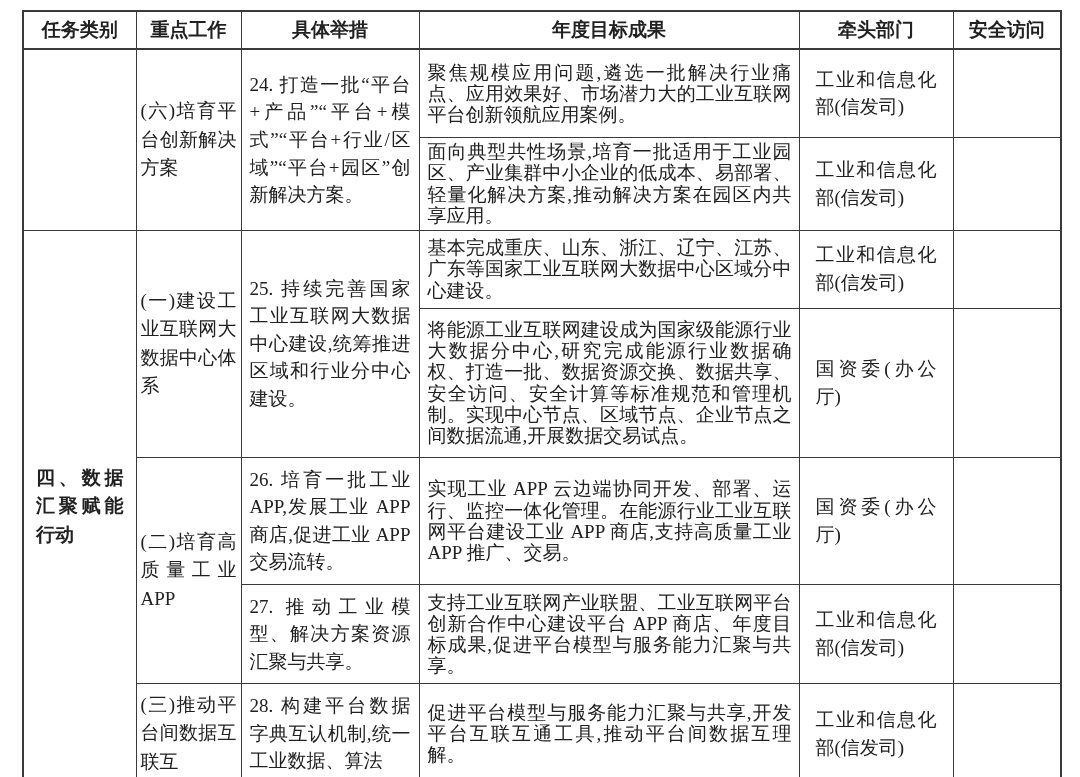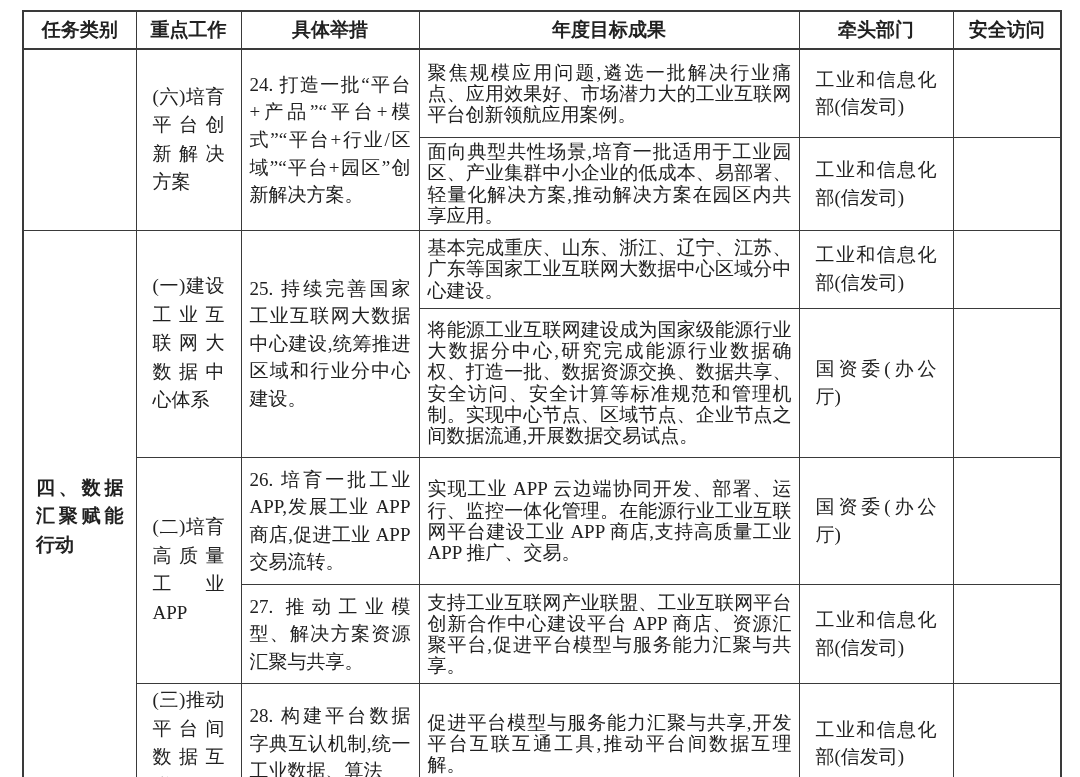--- a/index.html
+++ b/index.html
@@ -17,21 +17,21 @@
   col.c1{width:113px;} col.c2{width:105px;} col.c3{width:178px;}
   col.c4{width:380px;} col.c5{width:154px;} col.c6{width:108px;}
   th,td{border:1px solid #3a3a3a;vertical-align:middle;overflow:hidden;}
   thead tr{height:38px;}
   th{
     font-size:19px;font-weight:bold;text-align:center;padding:0 2px;
     border-bottom:2px solid #3a3a3a;
   }
   td{font-size:19px;}
   td.c1{font-weight:bold;text-align:justify;line-height:1.5;padding:2px 12px;}
-  td.c2{text-align:justify;line-height:1.5;padding:2px 16px;}
+  td.c2{text-align:justify;line-height:1.5;padding:2px 4px;}
   td.c3{text-align:justify;line-height:1.45;padding:8px 8px;}
   td.c4{text-align:justify;line-height:1.11;padding:3px 7px 3px 8px;}
   td.c5{text-align:justify;line-height:1.45;padding:2px 16px;}
   td.c6{padding:0;}
   tr.r1{height:88px;}
   tr.r2{height:93px;}
   tr.r3{height:78px;}
   tr.r4{height:149px;}
   tr.r5{height:105px;}
   tr.r6{height:98px;}
@@ -93,21 +93,21 @@
       </tr>
       <tr class="r5">
         <td class="c2" rowspan="2">(二)培育高质量工业 APP</td>
         <td class="c3">26. 培育一批工业 APP,发展工业 APP 商店,促进工业 APP 交易流转。</td>
         <td class="c4">实现工业 APP 云边端协同开发、部署、运行、监控一体化管理。在能源行业工业互联网平台建设工业 APP 商店,支持高质量工业 APP 推广、交易。</td>
         <td class="c5">国资委(办公厅)</td>
         <td class="c6"></td>
       </tr>
       <tr class="r6">
         <td class="c3">27. 推动工业模型、解决方案资源汇聚与共享。</td>
-        <td class="c4">支持工业互联网产业联盟、工业互联网平台创新合作中心建设平台 APP 商店、资源汇聚平台,促进平台模型与服务能力汇聚与共享。</td>
+        <td class="c4">支持工业互联网产业联盟、工业互联网平台创新合作中心建设平台 APP 商店、年度目标成果,促进平台模型与服务能力汇聚与共享。</td>
         <td class="c5">工业和信息化部(信发司)</td>
         <td class="c6"></td>
       </tr>
       <tr class="r7">
         <td class="c2">(三)推动平台间数据互联互</td>
         <td class="c3">28. 构建平台数据字典互认机制,统一工业数据、算法</td>
         <td class="c4">促进平台模型与服务能力汇聚与共享,开发平台互联互通工具,推动平台间数据互理解。</td>
         <td class="c5">工业和信息化部(信发司)</td>
         <td class="c6"></td>
       </tr>

